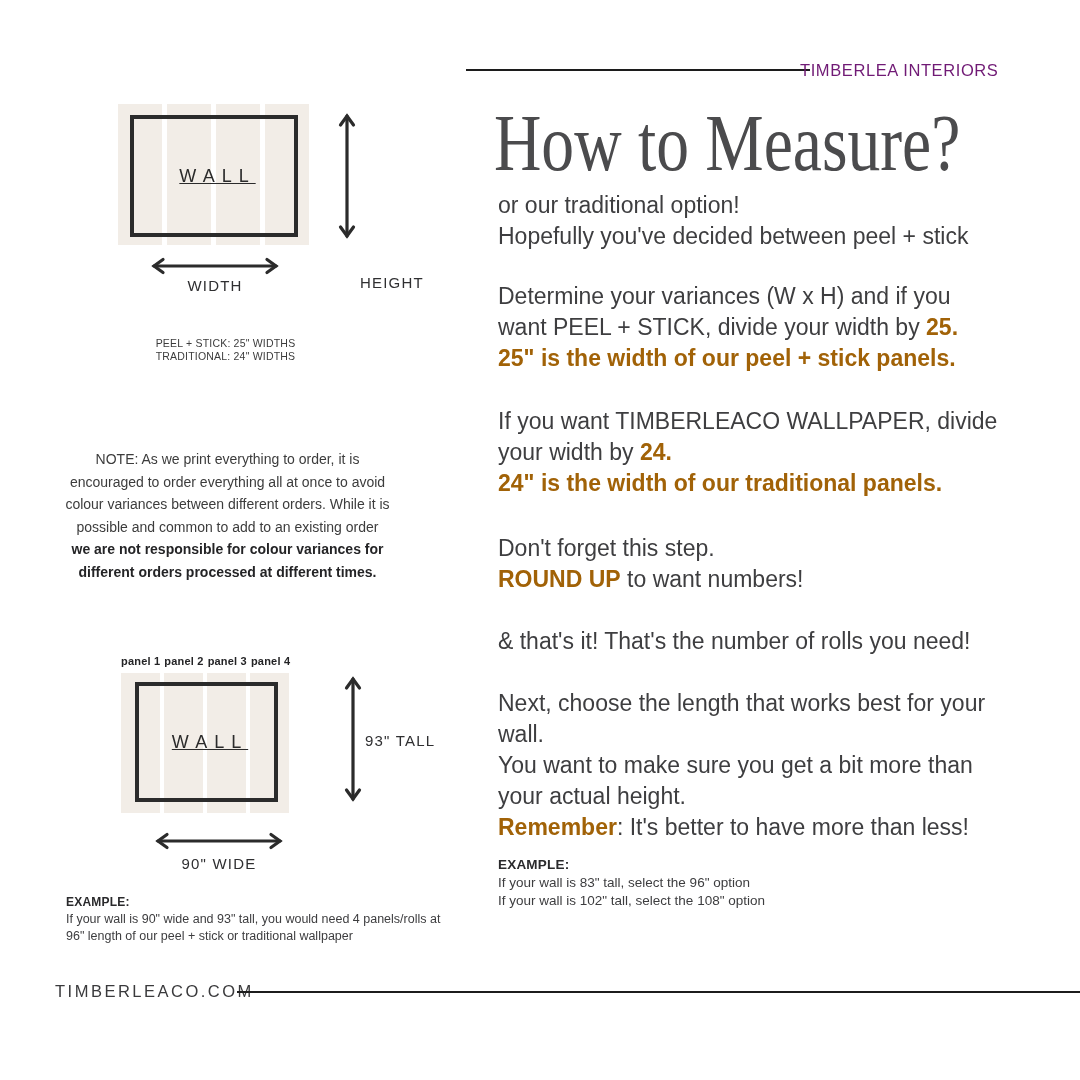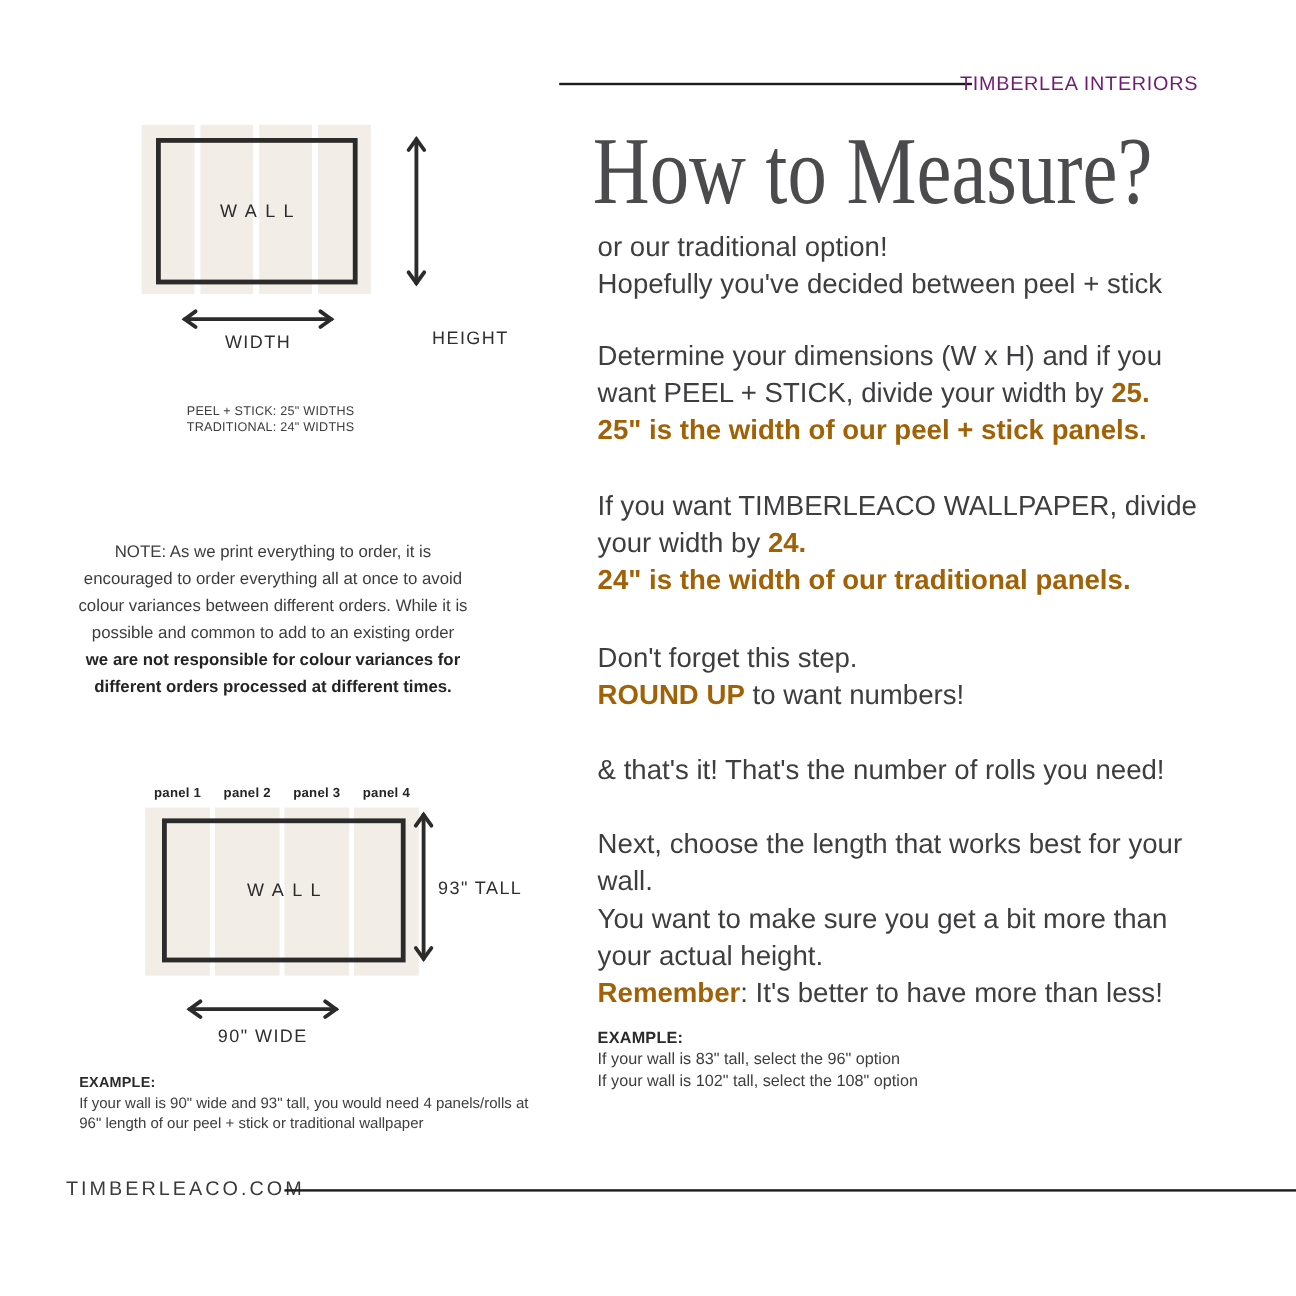--- a/index.html
+++ b/index.html
@@ -12,21 +12,21 @@
 
   
   .title{position:absolute;left:494px;top:98px;margin:0;font-family:"Liberation Serif",serif;
          font-weight:400;font-size:80px;color:#4b4b4d;white-space:nowrap;
          transform:scaleX(0.82);transform-origin:left top;}
 
   
   .panelrow{display:flex;gap:5px;}
   .panel{flex:1;background:#f2ede7;}
   .wallrect{position:absolute;border:4px solid #2b2b2b;display:flex;align-items:center;justify-content:center;}
-  .wall-label{font-size:15px;letter-spacing:7px;margin-right:-7px;color:#2b2b2b;}
+  .wall-label{font-size:18px;letter-spacing:7px;margin-right:-7px;color:#2b2b2b;text-decoration:underline;}
   .dlabel{position:absolute;font-size:15px;letter-spacing:1.2px;color:#2f2f31;white-space:nowrap;}
   .arrow{position:absolute;}
   .arrow path{stroke:#2b2b2b;stroke-width:3.2;fill:none;stroke-linecap:round;}
 
   
   .d1{position:absolute;left:118px;top:104px;width:191px;height:141px;}
   .d1 .panelrow{position:absolute;inset:0;}
   .d1 .wallrect{left:12px;right:11px;top:11px;bottom:8px;}
   .d1 .arrow-v{left:218px;top:9px;}
   .d1 .height-lbl{left:242px;top:170px;}
@@ -34,21 +34,21 @@
   .d1 .width-lbl{left:32px;top:173px;width:130px;text-align:center;}
 
   .caption{position:absolute;left:118px;top:337px;width:215px;text-align:center;
            font-size:10.5px;line-height:13px;letter-spacing:0.2px;color:#3c3c3c;}
 
   .note{position:absolute;left:40px;top:448px;width:375px;text-align:center;
         font-size:14px;line-height:22.6px;color:#3c3c3c;}
   .note .b{font-weight:700;color:#242426;}
 
   
-  .d2{position:absolute;left:121px;top:655px;width:228px;}
+  .d2{position:absolute;left:121px;top:655px;width:168px;}
   .labels-row{display:flex;gap:4px;margin-bottom:6px;}
   .labels-row span{flex:1;text-align:center;font-size:11px;font-weight:700;letter-spacing:0.2px;color:#242426;white-space:nowrap;}
   .d2-body{position:relative;height:140px;}
   .d2-body .panelrow{position:absolute;inset:0;gap:4px;}
   .d2 .wallrect{left:14px;right:11px;top:9px;bottom:11px;}
   .d2 .arrow-v{left:221px;top:21px;}
   .d2 .tall-lbl{left:244px;top:77px;}
   .d2 .arrow-h{left:33px;top:175px;}
   .d2 .wide-lbl{left:33px;top:200px;width:130px;text-align:center;}
 
@@ -158,21 +158,21 @@
   <div class="footer-rule"></div>
 
   <div class="rc">
 
     <div class="para p1">
       <div class="ln">or our traditional option!</div>
       <div class="ln">Hopefully you've decided between peel + stick</div>
     </div>
 
     <div class="para p2">
-      <div class="ln">Determine your dimensions (W x H) and if you</div>
+      <div class="ln">Determine your variances (W x H) and if you</div>
       <div class="ln"><span>want PEEL + STICK, divide your width by </span><span class="b">25.</span></div>
       <div class="ln b">25" is the width of our peel + stick panels.</div>
     </div>
 
     <div class="para p3">
       <div class="ln">If you want TIMBERLEACO WALLPAPER, divide</div>
       <div class="ln"><span>your width by </span><span class="b">24.</span></div>
       <div class="ln b">24" is the width of our traditional panels.</div>
     </div>
 

